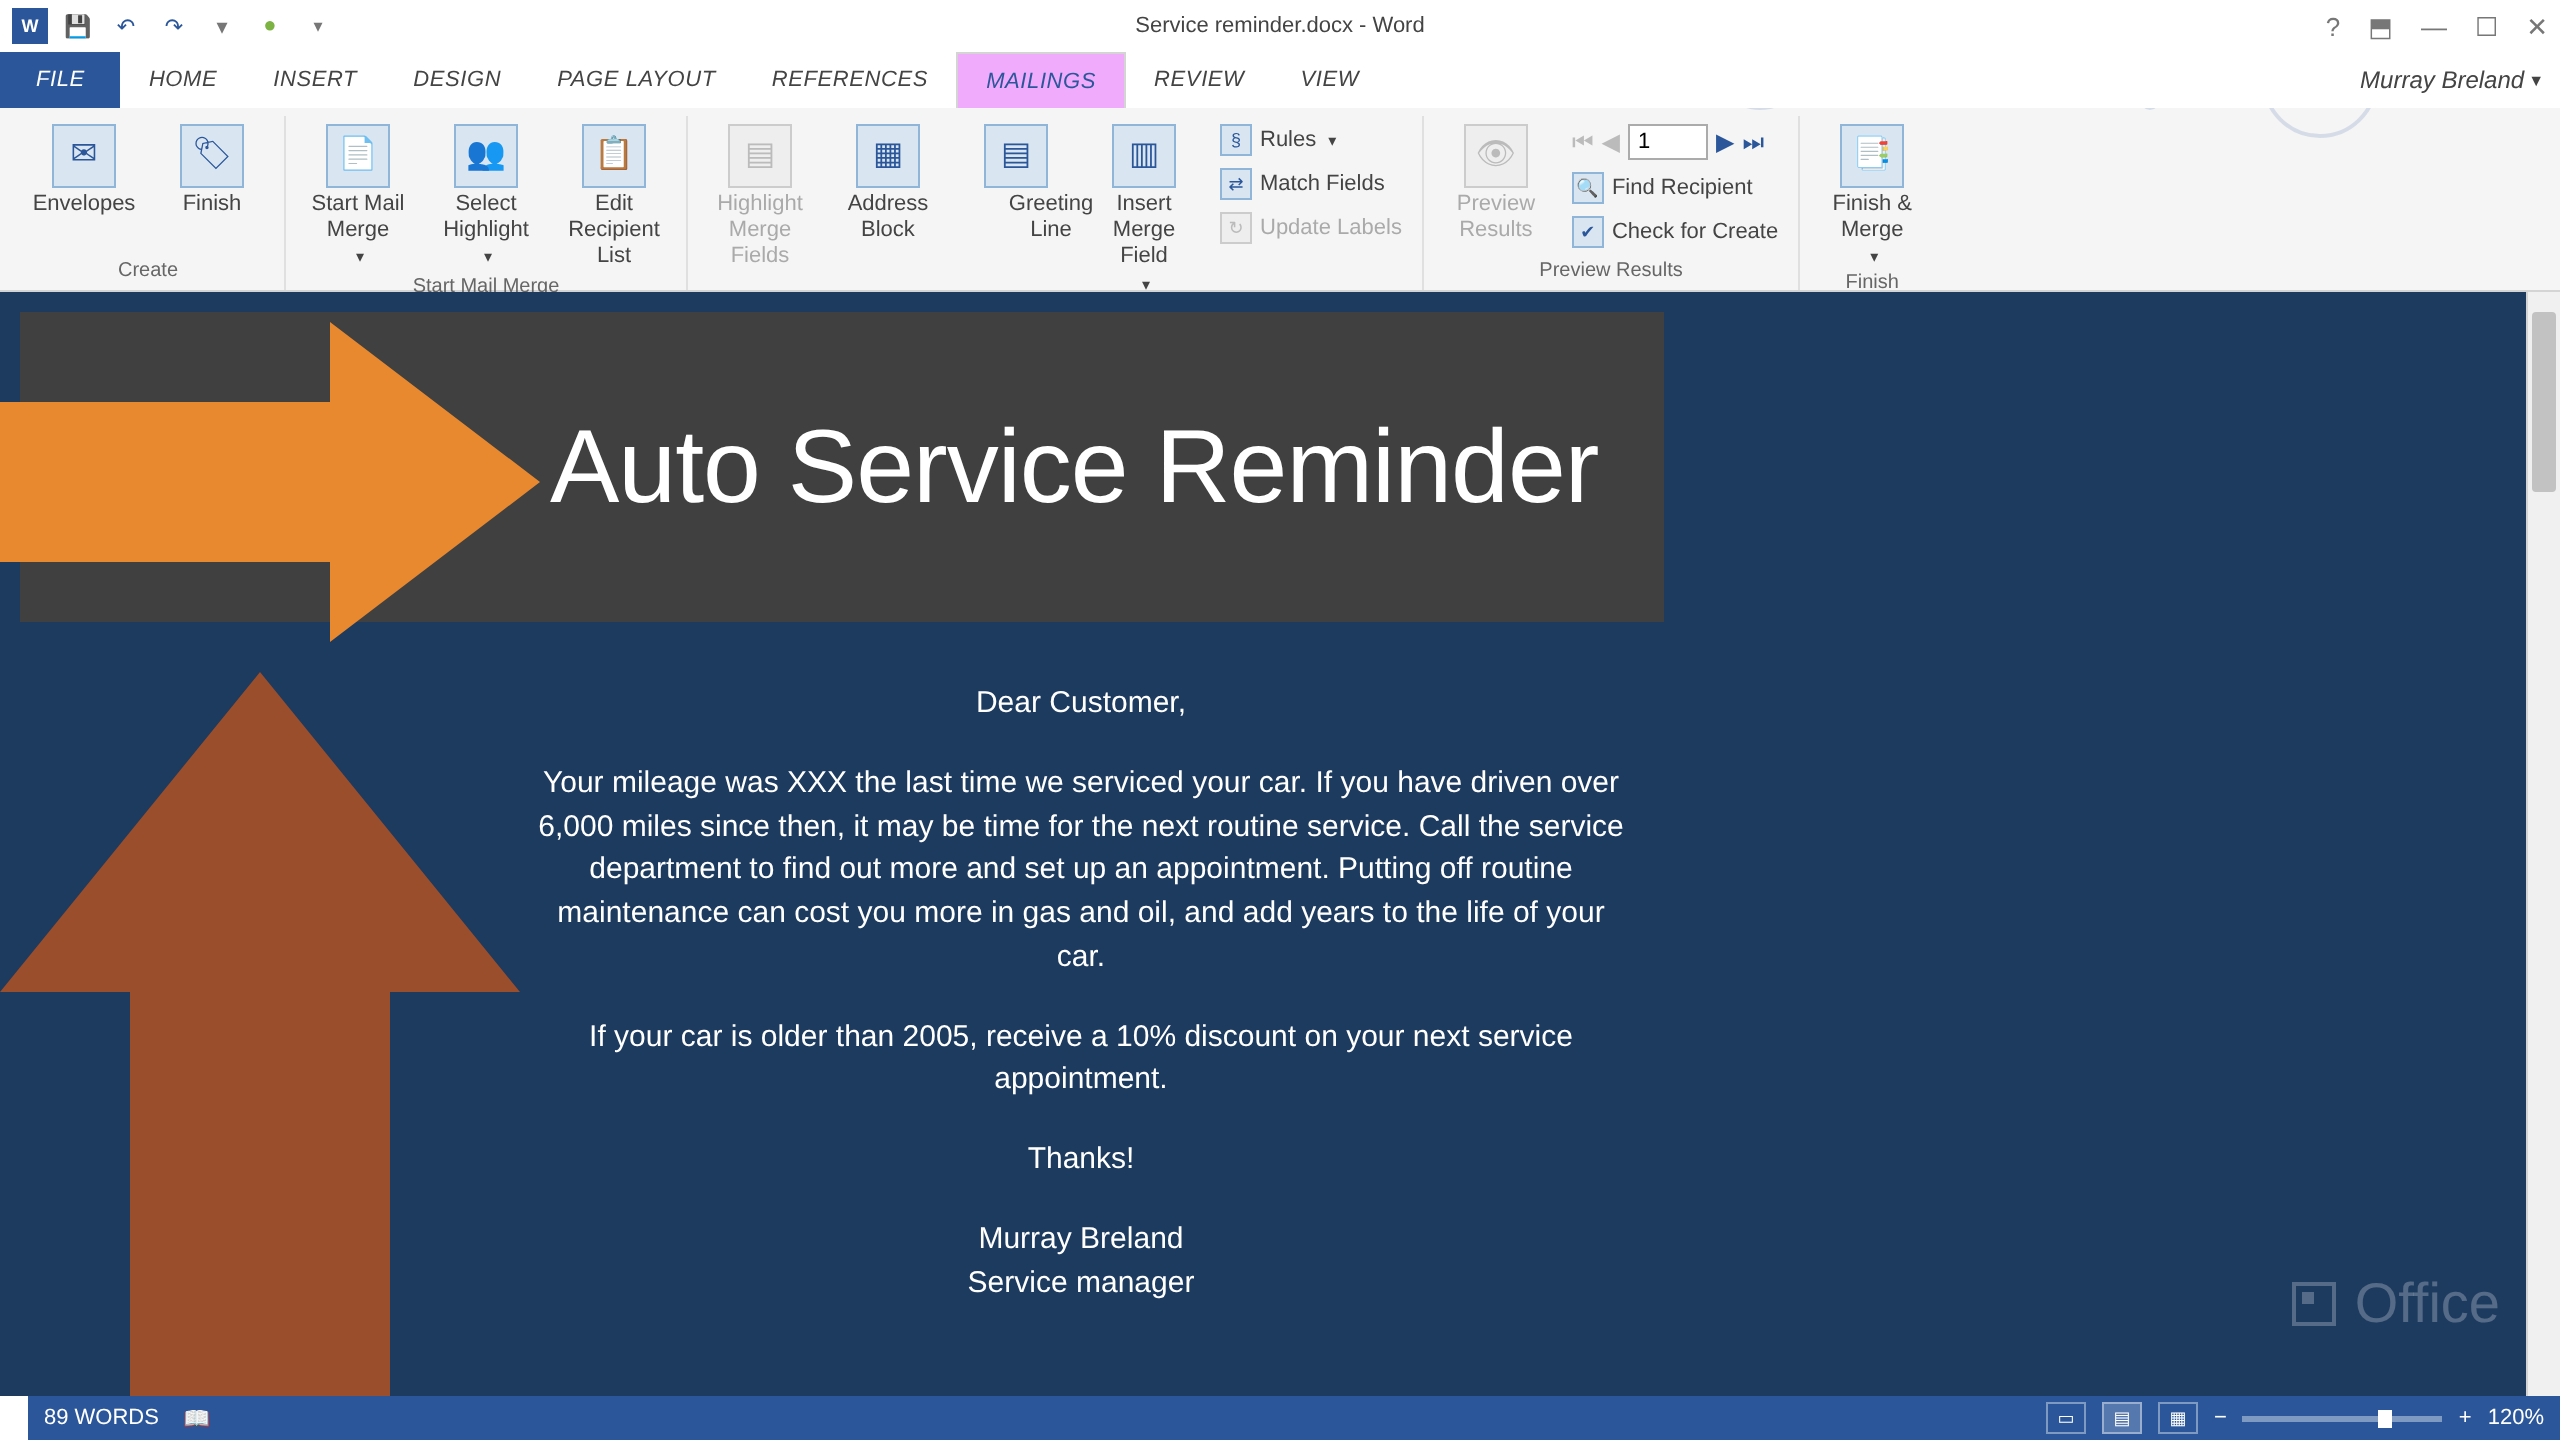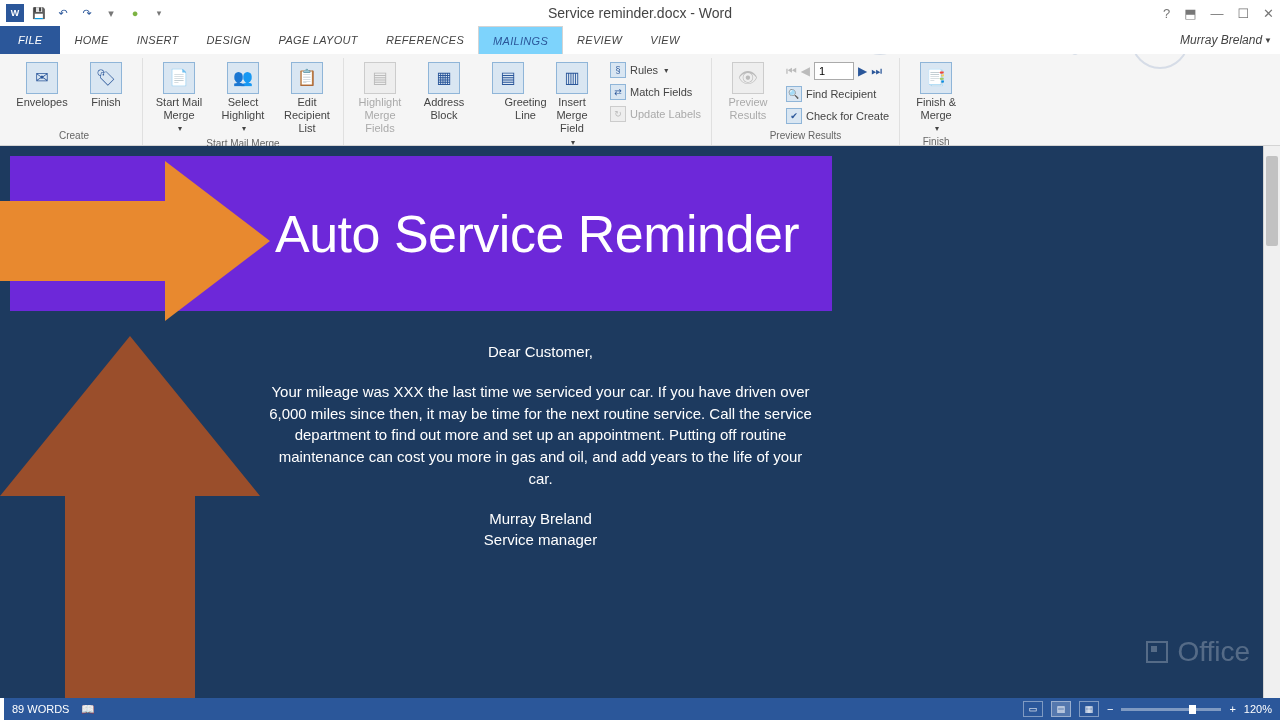--- a/index.html
+++ b/index.html
@@ -2,29 +2,29 @@
 <html><head>
 <meta charset="utf-8">
 <style>
 * { margin:0; padding:0; box-sizing:border-box; font-family:"Segoe UI",sans-serif; }
 body { background:#fff; width:1280px; height:720px; overflow:hidden; position:relative; }
 
 
 .titlebar { height:26px; background:#fff; display:flex; align-items:center; font-size:11px; color:#444; position:relative; }
 .titlebar .qat { display:flex; gap:6px; padding-left:6px; align-items:center; }
 .titlebar .qat-item { width:18px; height:18px; display:flex; align-items:center; justify-content:center; cursor:pointer; }
-.titlebar .doc-title { position:absolute; left:50%; transform:translateX(-50%); font-size:14px; color:#444; }
+.titlebar .doc-title { position:absolute; left:50%; transform:translateX(-50%); font-size:11px; color:#444; }
 .titlebar .win-controls { position:absolute; right:6px; display:flex; gap:14px; align-items:center; color:#777; font-size:13px; }
 .titlebar .win-controls span { cursor:pointer; }
 
 
 .ribbon-tabs { height:28px; background:#fff; display:flex; align-items:stretch; font-size:12px; color:#444; padding-left:0; position:relative;font-style:italic; }
 .ribbon-tabs .tab { padding:0 14px; display:flex; align-items:center; cursor:pointer; text-transform:uppercase; letter-spacing:.3px; font-size:11px; }
 .ribbon-tabs .tab.file { background:#2b579a; color:#fff; font-weight:400; padding:0 18px; }
-.ribbon-tabs .tab.active { background:#7dd3fc; color:#2b579a; border-top:1px solid #d4d4d4; border-left:1px solid #d4d4d4; border-right:1px solid #d4d4d4; }
+.ribbon-tabs .tab.active { background:#f0abfc; color:#2b579a; border-top:1px solid #d4d4d4; border-left:1px solid #d4d4d4; border-right:1px solid #d4d4d4; }
 .ribbon-tabs .user { position:absolute; right:8px; top:0; height:100%; display:flex; align-items:center; font-size:12px; color:#444; cursor:pointer; }
 
 
 .ribbon { height:92px; background:#f5f5f5; border-bottom:1px solid #d4d4d4; display:flex; padding:4px 6px 0 6px; font-size:11px; color:#444; }
 .group { display:flex; flex-direction:column; align-items:center; padding:0 6px; border-right:1px solid #e0e0e0; }
 .group:last-child { border-right:none; }
 .group-buttons { display:flex; gap:4px; flex:1; align-items:flex-start; }
 .big-btn { display:flex; flex-direction:column; align-items:center; justify-content:flex-start; width:60px; padding-top:4px; cursor:pointer; text-align:center; line-height:1.2; gap:2px; }
 .big-btn.disabled { color:#aaa; cursor:default; }
 .big-btn .icon { width:32px; height:32px; background:#d9e6f2; border:1px solid #8fb5d8; display:flex; align-items:center; justify-content:center; font-size:16px; color:#2b579a; }
@@ -38,30 +38,30 @@
 .nav-row { display:flex; align-items:center; gap:4px; padding:2px 4px; }
 .nav-row input { width:40px; height:18px; font-size:11px; text-align:left; padding-left:4px; border:1px solid #ababab; }
 .nav-arrow { color:#2b579a; cursor:pointer; font-size:12px; }
 .nav-arrow.disabled { color:#bbb; }
 
 
 .canvas-wrap { position:absolute; top:146px; left:0; right:0; bottom:22px; background:#1d3a5f; overflow:hidden; }
 .canvas-wrap .scrollbar { position:absolute; right:0; top:0; width:17px; height:100%; background:#f0f0f0; border-left:1px solid #d4d4d4; }
 .canvas-wrap .scrollbar .thumb { position:absolute; left:2px; right:2px; top:10px; height:90px; background:#c2c2c2; border-radius:2px; }
 .page { position:relative; width:100%; height:100%; }
-.header-band { position:absolute; left:10px; top:10px; width:822px; height:155px; background:#6d28d9; display:flex; align-items:center; }
+.header-band { position:absolute; left:10px; top:10px; width:822px; height:155px; background:#404040; display:flex; align-items:center; }
 .header-title { color:#fff; font-size:52px; font-weight:300; margin-left:265px; letter-spacing:-.5px; }
 .arrow-right { position:absolute; left:-5px; top:5px; }
 .arrow-up { position:absolute; left:0; top:190px; }
 .body-text { position:absolute; left:268px; top:195px; width:545px; color:#fff; font-size:15px; line-height:1.45; }
 .body-text p { margin-bottom:18px;text-align:center; }
 .cursor-blink { position:absolute; left:30px; top:18px; width:1px; height:30px; background:#fff; }
 
 
-.statusbar { position:absolute; bottom:0; left:4px; right:0; height:22px; background:#2b579a; color:#fff; font-size:11px; display:flex; align-items:center; padding:0 8px; }
+.statusbar { position:absolute; bottom:0; left:14px; right:0; height:22px; background:#2b579a; color:#fff; font-size:11px; display:flex; align-items:center; padding:0 8px; }
 .statusbar .left { display:flex; gap:12px; align-items:center; }
 .statusbar .right { margin-left:auto; display:flex; gap:8px; align-items:center; }
 .view-btn { width:20px; height:16px; border:1px solid rgba(255,255,255,.4); cursor:pointer; display:flex; align-items:center; justify-content:center; font-size:9px; }
 .zoom-slider { width:100px; height:3px; background:rgba(255,255,255,.4); position:relative; }
 .zoom-slider .knob { position:absolute; right:25px; top:-3px; width:7px; height:9px; background:#fff; }
 .office-watermark { position:absolute; right:30px; bottom:30px; color:rgba(255,255,255,.25); font-size:28px; font-weight:300; pointer-events:none; display:flex; align-items:center; gap:6px; }
 .circuit-bg { position:absolute; top:0; right:0; width:480px; height:120px; pointer-events:none; opacity:.15; }
 .dd { font-size:8px; margin-left:2px; }
 </style>
 </head>
@@ -247,20 +247,22 @@
     </div>
     <svg class="arrow-right" width="280" height="180" viewBox="0 0 280 180">
       <polygon points="0,50 170,50 170,10 275,90 170,170 170,130 0,130" fill="#e8892f"></polygon>
     </svg>
     <svg class="arrow-up" width="260" height="370" viewBox="0 0 260 370">
       <polygon points="130,0 260,160 195,160 195,370 65,370 65,160 0,160" fill="#9a4e2b"></polygon>
     </svg>
     <div class="body-text">
       <p>Dear Customer,</p>
       <p>Your mileage was XXX the last time we serviced your car. If you have driven over 6,000 miles since then, it may be time for the next routine service. Call the service department to find out more and set up an appointment. Putting off routine maintenance can cost you more in gas and oil, and add years to the life of your car.</p>
+      <p>If your car is older than 2005, receive a 10% discount on your next service appointment.</p>
+      <p>Thanks!</p>
       <p>
         <span>Murray Breland</span><br>
         <span>Service manager</span>
       </p>
     </div>
     <div class="office-watermark">
       <svg width="28" height="28" viewBox="0 0 28 28">
           <rect x="4" y="4" width="20" height="20" fill="none" stroke="rgba(255,255,255,.25)" stroke-width="2"></rect>
           <rect x="8" y="8" width="6" height="6" fill="rgba(255,255,255,.25)"></rect>
         </svg>

